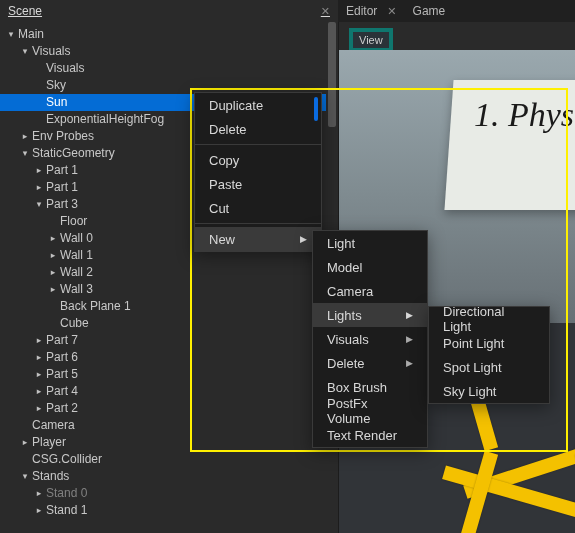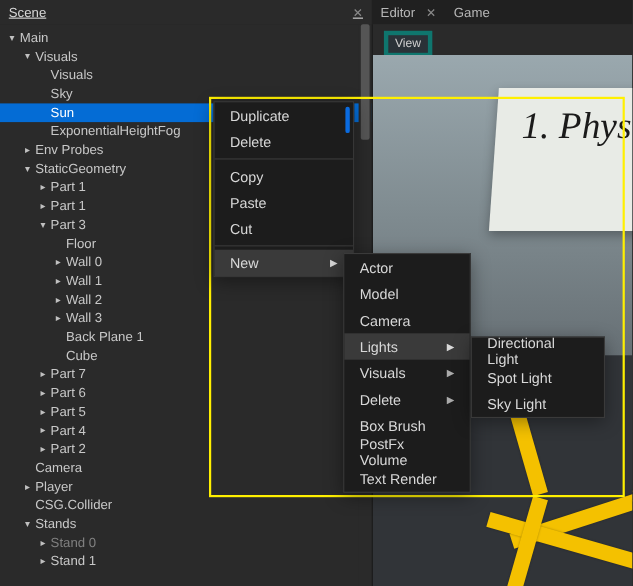--- a/index.html
+++ b/index.html
@@ -408,21 +408,21 @@
     </div>
     <div class="menu-sep"></div>
     <div class="menu-item hover">
       <span>New</span>
       <span class="sub-arrow">▶</span>
     </div>
   </div>
 
 <div class="menu" id="menu2" style="left:312px; top:230px; width:116px;">
     <div class="menu-item">
-      <span>Actor</span>
+      <span>Light</span>
     </div>
     <div class="menu-item">
       <span>Model</span>
     </div>
     <div class="menu-item">
       <span>Camera</span>
     </div>
     <div class="menu-item hover">
       <span>Lights</span>
       <span class="sub-arrow">▶</span>
@@ -444,18 +444,21 @@
     <div class="menu-item">
       <span>Text Render</span>
     </div>
   </div>
 
 <div class="menu" id="menu3" style="left:428px; top:306px; width:122px;">
     <div class="menu-item">
       <span>Directional Light</span>
     </div>
     <div class="menu-item">
+      <span>Point Light</span>
+    </div>
+    <div class="menu-item">
       <span>Spot Light</span>
     </div>
     <div class="menu-item">
       <span>Sky Light</span>
     </div>
   </div>
 
 </body></html>

